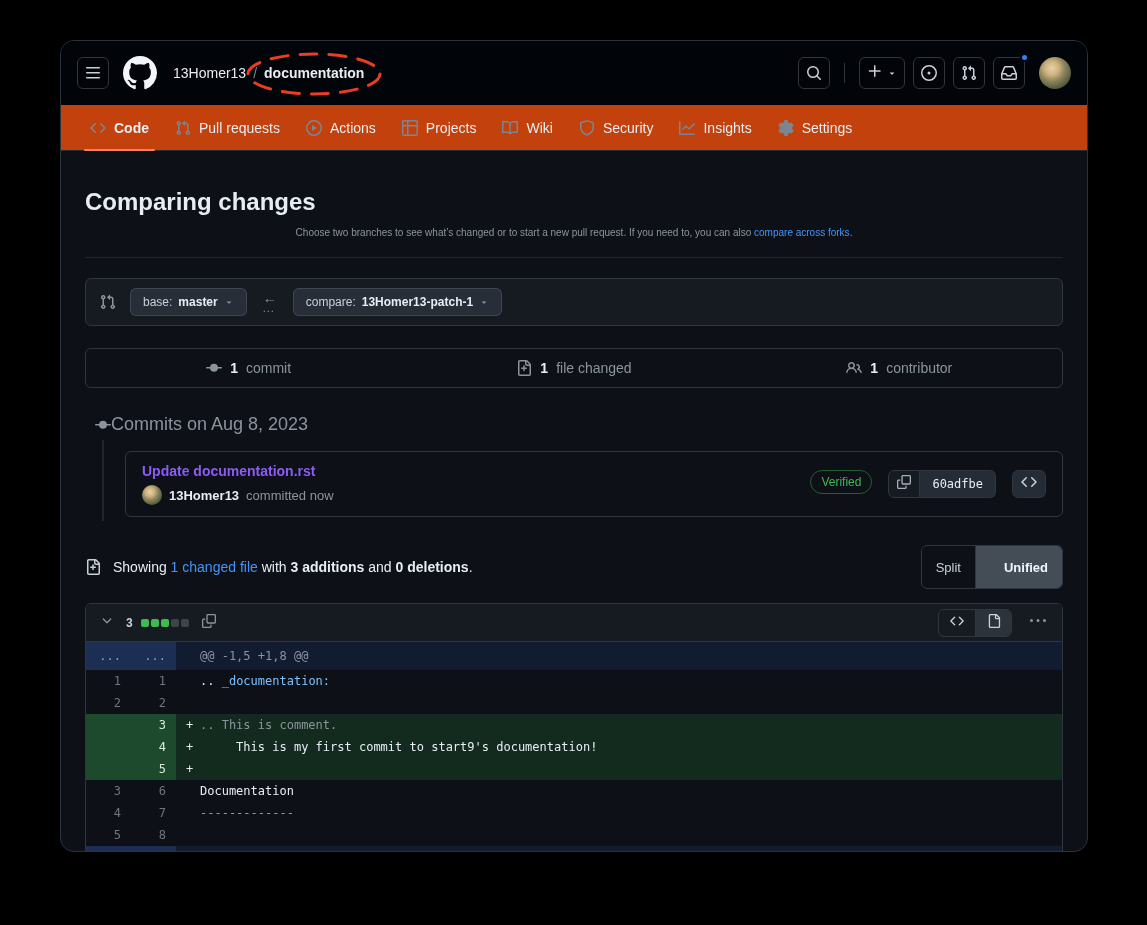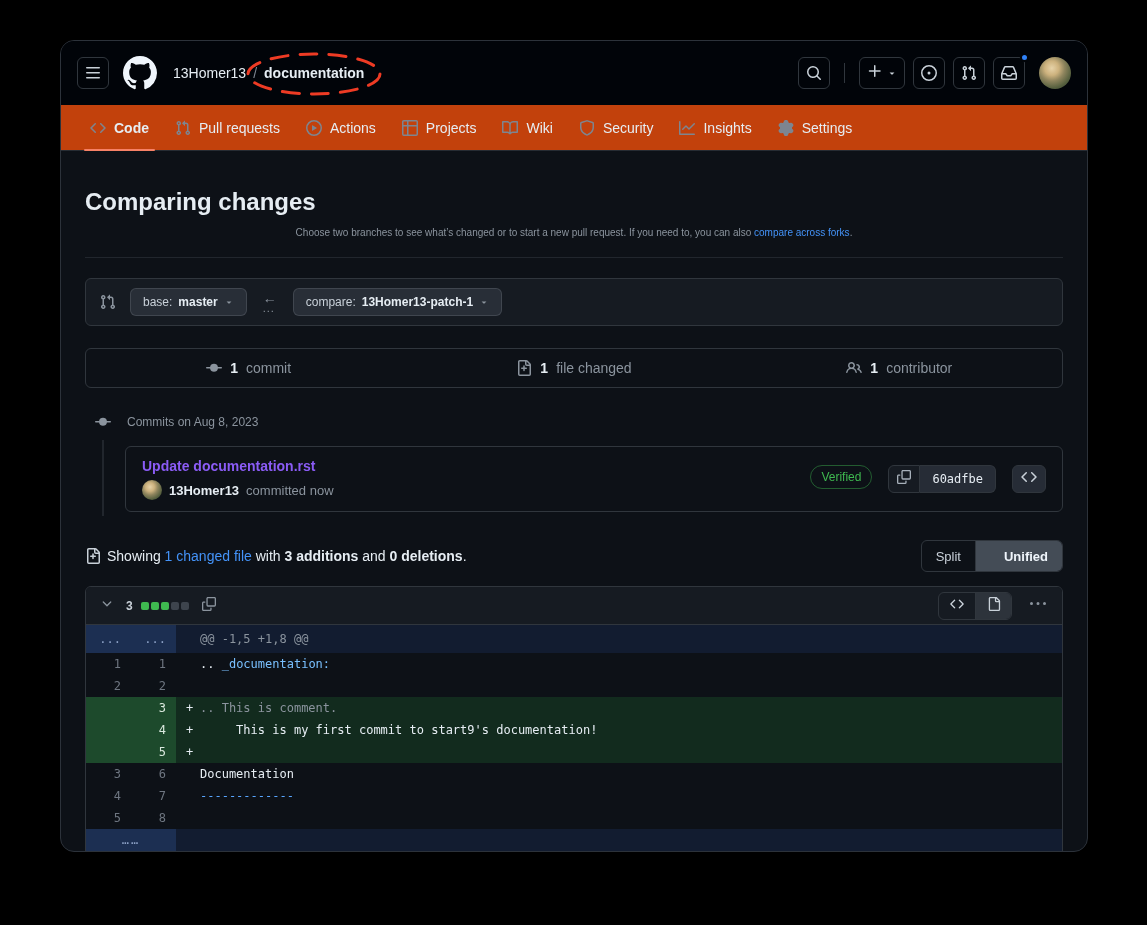--- a/index.html
+++ b/index.html
@@ -57,21 +57,21 @@
   .range .arrow { font-size:14px; line-height:12px; }
   .range .dots { font-size:11px; line-height:9px; letter-spacing:1px; }
 
   .stats-bar { margin-top:22px; display:flex; align-items:center; height:40px; border:1px solid #30363d; border-radius:6px; }
   .stat { flex:1; display:flex; justify-content:center; align-items:center; gap:8px; font-size:14px; color:#8b949e; }
   .stat .sicon { display:flex; color:#8b949e; }
   .stat strong { color:#e6edf3; font-weight:700; }
 
   .timeline { position:relative; margin-top:26px; }
   .timeline::before { content:""; position:absolute; left:17px; top:26px; bottom:-4px; width:2px; background:#21262d; }
-  .commits-heading { display:flex; align-items:center; gap:16px; color:#8b949e; font-size:12px; padding-left:10px; }
+  .commits-heading { display:flex; align-items:center; color:#8b949e; font-size:18px; padding-left:10px; }
   .commits-heading .sicon { display:flex; }
 
   .commit-card { margin:16px 0 0 40px; border:1px solid #30363d; border-radius:6px; background:#0d1117;
     display:flex; align-items:center; justify-content:space-between; padding:12px 16px; height:66px; position:relative; z-index:1; }
   .commit-title { font-weight:700; font-size:14px; color:#8b5cf6; display:block; }
   .commit-meta { margin-top:6px; display:flex; align-items:center; gap:7px; font-size:13px; color:#8b949e; }
   .mini-avatar { width:20px; height:20px; border-radius:50%;
     background: radial-gradient(circle at 40% 35%, #e6d2a8 0%, #cdb27e 25%, #8f855e 45%, #56603f 70%, #343c2c 100%); }
   .author { color:#e6edf3; font-weight:600; }
   .commit-actions { display:flex; gap:16px; }
@@ -81,25 +81,25 @@
   .seg-copy { width:32px; height:28px; display:flex; align-items:center; justify-content:center;
     border:1px solid #30363d; border-radius:6px 0 0 6px; background:#161b22; color:#a7b0ba; }
   .seg-sha { height:28px; padding:0 12px; display:flex; align-items:center; border:1px solid #30363d; border-left:0;
     border-radius:0 6px 6px 0; background:#262c36; color:#e6edf3; font-family:"DejaVu Sans Mono",monospace; font-size:12px; }
   .browse-btn { width:34px; height:28px; display:flex; align-items:center; justify-content:center;
     border:1px solid #30363d; border-radius:6px; background:#262c36; color:#c9d1d9; }
 
   
   .files { margin:28px 24px 0; }
   .files-bar { display:flex; align-items:center; }
-  .files-summary { display:flex; align-items:center; gap:6px; font-size:14px; color:#e6edf3; }
+  .files-summary { display:flex; align-items:center; gap:12px; font-size:14px; color:#e6edf3; }
   .files-summary .sicon { display:flex; color:#c9d1d9; }
   .files-summary a { color:#4493f8; }
   .files-summary strong { font-weight:700; }
-  .view-toggle { margin-left:auto; display:flex; border:1px solid #30363d; border-radius:6px; overflow:hidden; height:32px; }
+  .view-toggle { margin-left:auto; display:flex; border:1px solid #30363d; border-radius:6px; overflow:hidden; height:44px; }
   .vt-seg { display:flex; align-items:center; padding:0 14px; font-size:13px; color:#c9d1d9; }
   .vt-seg + .vt-seg { border-left:1px solid #30363d;padding-left:28px; }
   .vt-seg.selected { background:#444c56; color:#f0f6fc; font-weight:600; }
 
   .diff-card { margin-top:14px; border:1px solid #30363d; border-radius:6px; background:#0d1117; overflow:hidden; }
   .diff-header { height:38px; background:#161b22; border-bottom:1px solid #30363d;
     display:flex; align-items:center; padding:0 10px; gap:8px; }
   .chev-btn { width:22px; height:22px; display:flex; align-items:center; justify-content:center; color:#8b949e; }
   .changes-count { font-size:12px; font-weight:700; color:#c9d1d9; }
   .diffstat { display:flex; gap:2px; }

